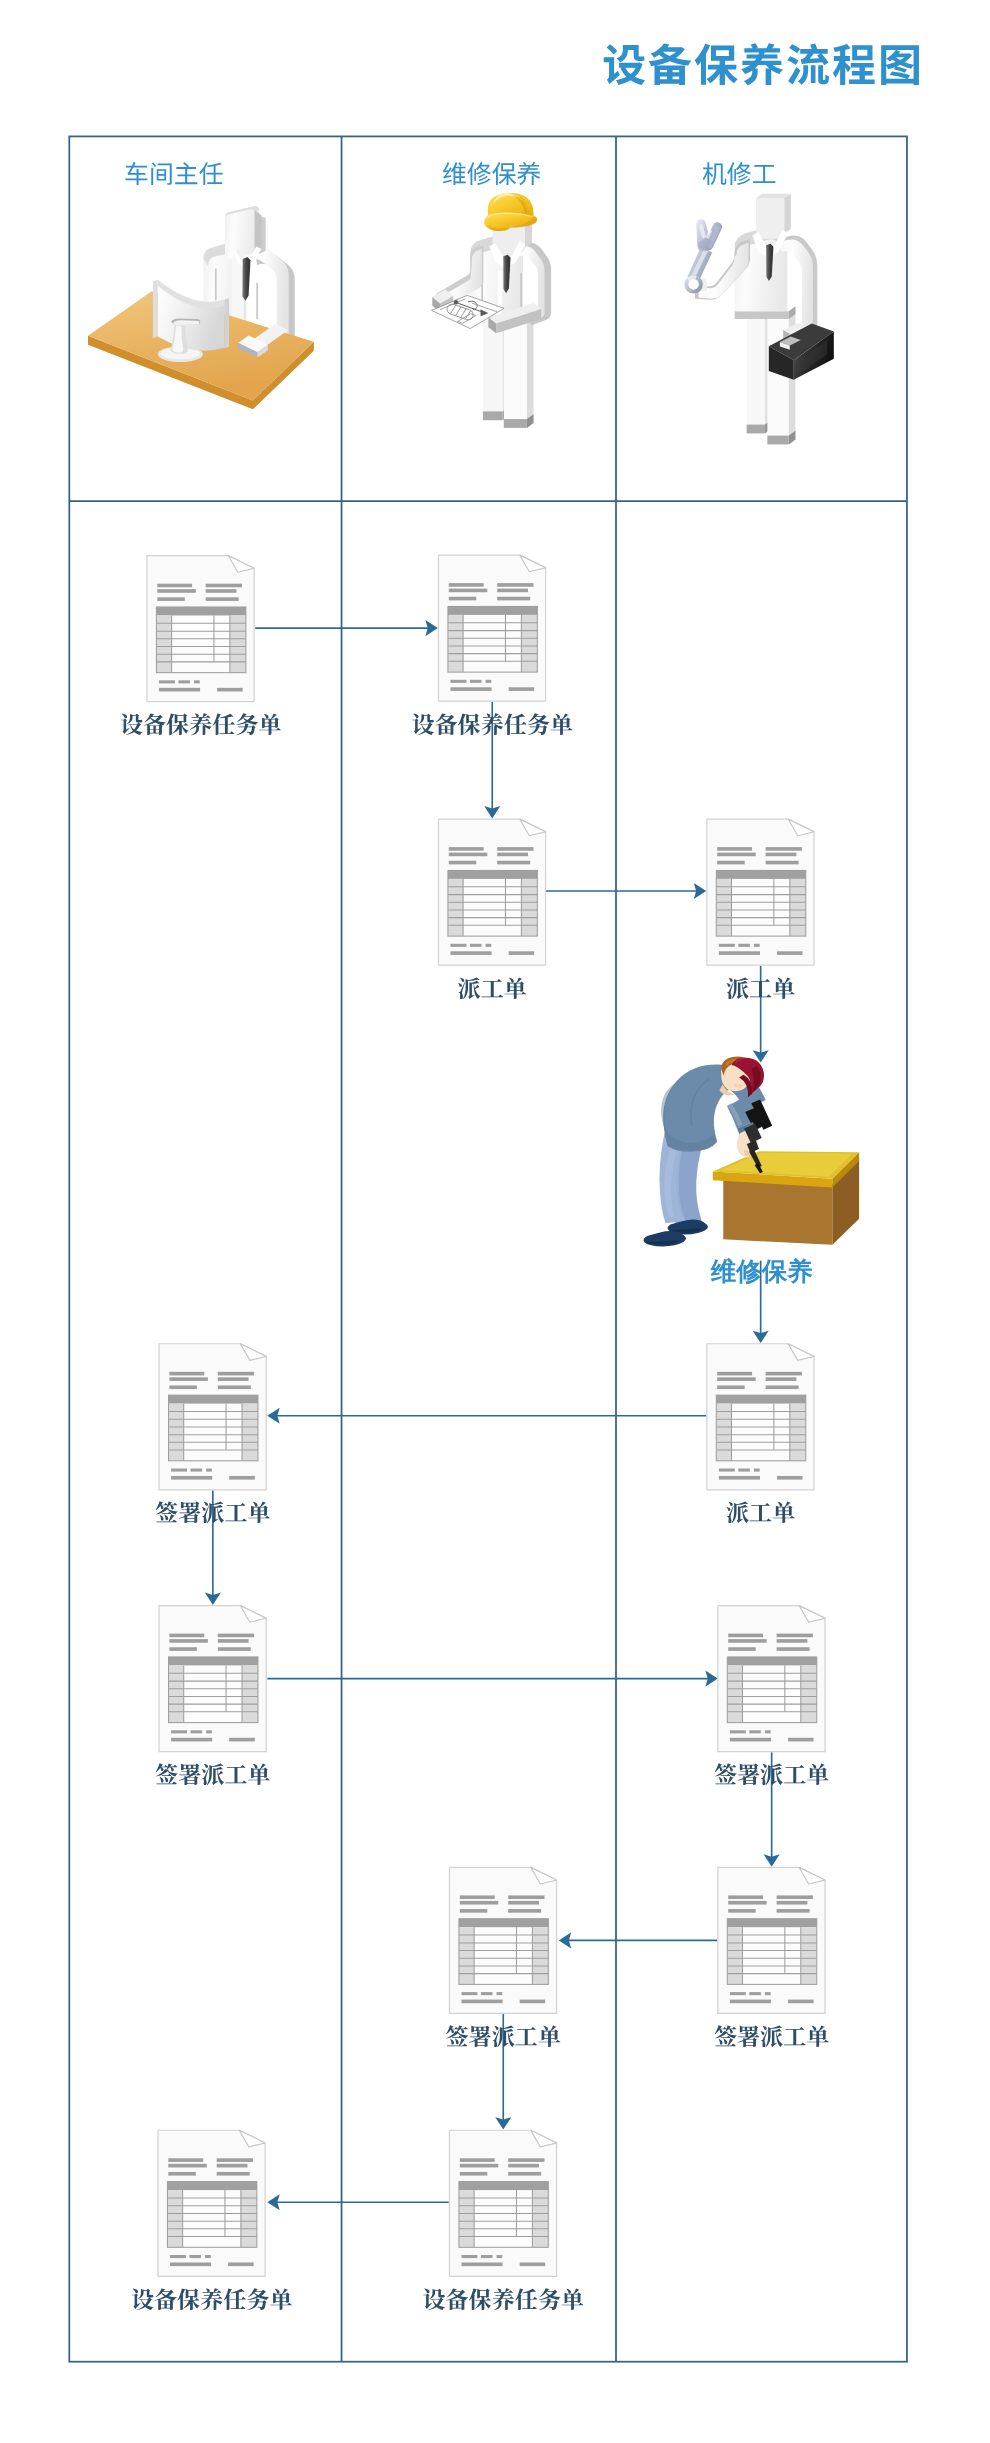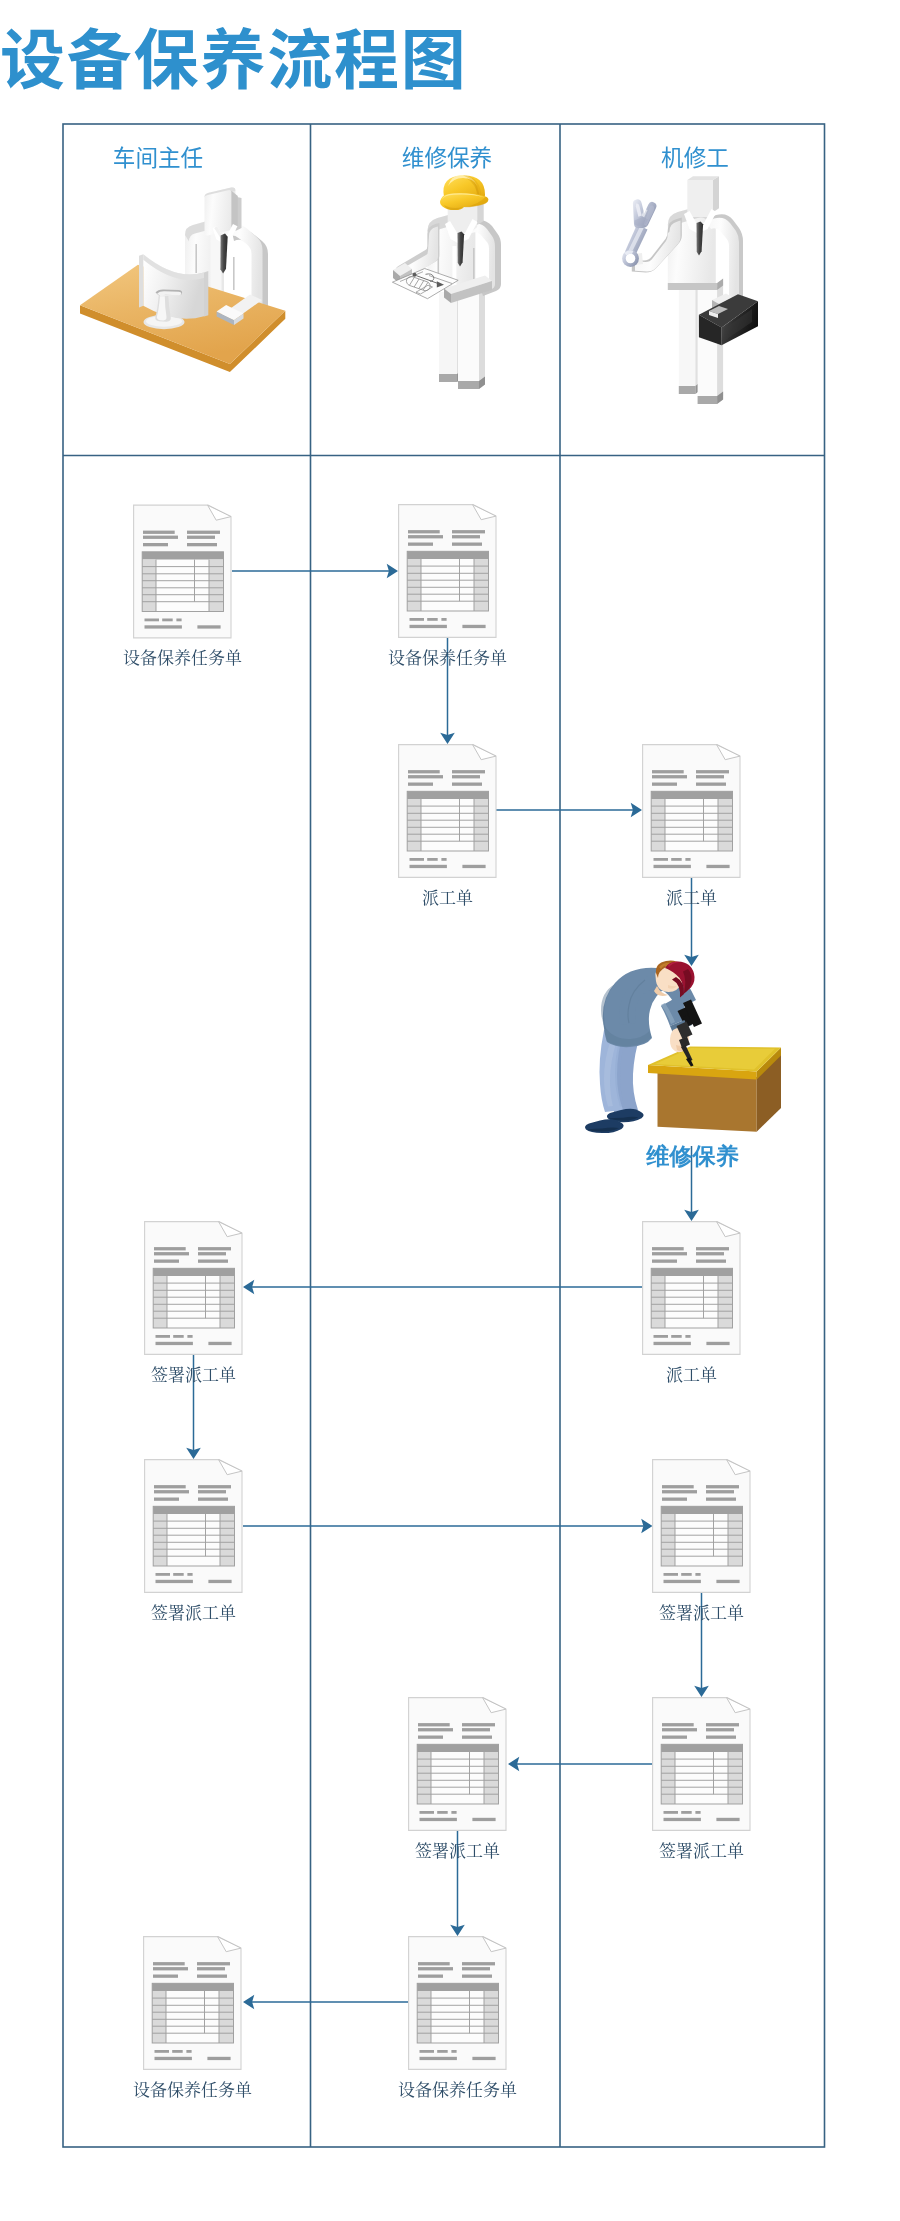--- a/index.html
+++ b/index.html
@@ -1,24 +1,24 @@
 <!DOCTYPE html>
 <html><head>
 <meta charset="utf-8">
 <style>
 html,body{margin:0;padding:0;background:#fff;}
 body{width:900px;height:2221px;position:relative;overflow:hidden;
      font-family:"Liberation Sans","Noto Sans CJK SC",sans-serif;}
 #art{position:absolute;left:0;top:0;}
-#title{position:absolute;left:0;top:26px;width:840px;text-align:left;
-  font-size:65px;font-weight:bold;color:#2E90CD;letter-spacing:1.8px;line-height:70px;}
+#title{position:absolute;left:0;top:26px;width:840px;text-align:right;
+  font-size:40px;font-weight:bold;color:#2E90CD;letter-spacing:1.8px;line-height:70px;}
 .lanelbl{position:absolute;width:200px;text-align:center;font-size:22.6px;font-weight:normal;
   color:#3090CF;line-height:23px;}
-.nlabel{position:absolute;width:220px;text-align:center;font-size:17px;color:#2E4D68;
-  font-family:"Liberation Serif","Noto Serif CJK SC",serif;line-height:18px;}
+.nlabel{position:absolute;width:220px;text-align:center;font-size:21px;color:#2E4D68;
+  font-family:"Liberation Serif","Noto Serif CJK SC",serif;line-height:18px;font-weight:bold;}
 .actlbl{position:absolute;width:200px;text-align:center;font-size:23.2px;font-weight:bold;
   color:#3090CF;line-height:24px;font-family:Liberation Mono, monospace;}
 </style>
 </head>
 <body>
 
 <svg id="art" width="900" height="2221" viewBox="0 0 900 2221">
     <defs>
 <linearGradient id="deskG" x1="0" y1="0" x2="0.35" y2="1">
  <stop offset="0" stop-color="#F2C77F"></stop>
@@ -709,21 +709,21 @@
         <rect x="29.20" y="114.00" width="10.50" height="2.8" fill="#9E9E9E"></rect>
         <rect x="43.40" y="114.00" width="5.20" height="2.8" fill="#9E9E9E"></rect>
         <rect x="11.50" y="120.80" width="37.40" height="3.3" fill="#9E9E9E"></rect>
         <rect x="64.40" y="120.80" width="23.20" height="3.3" fill="#9E9E9E"></rect>
       </g>
     </g>
   </svg>
 <div id="title">设备保养流程图</div>
 <div class="lanelbl" style="left:58.0px;top:147.0px">车间主任</div>
 <div class="lanelbl" style="left:347.0px;top:147.0px">维修保养</div>
-<div class="lanelbl" style="left:595px;top:147.0px">机修工</div>
+<div class="lanelbl" style="left:572px;top:147.0px">机修工</div>
 <div class="actlbl" style="left:592.5px;top:1146px">维修保养</div>
 <div class="nlabel" style="left:72.5px;top:650.0px">设备保养任务单</div>
 <div class="nlabel" style="left:337.5px;top:649.5px">设备保养任务单</div>
 <div class="nlabel" style="left:337.5px;top:889.5px">派工单</div>
 <div class="nlabel" style="left:581.5px;top:889.5px">派工单</div>
 <div class="nlabel" style="left:581.5px;top:1366.5px">派工单</div>
 <div class="nlabel" style="left:83.5px;top:1366.5px">签署派工单</div>
 <div class="nlabel" style="left:83.5px;top:1604.5px">签署派工单</div>
 <div class="nlabel" style="left:591.5px;top:1604.5px">签署派工单</div>
 <div class="nlabel" style="left:591.5px;top:1842.5px">签署派工单</div>

